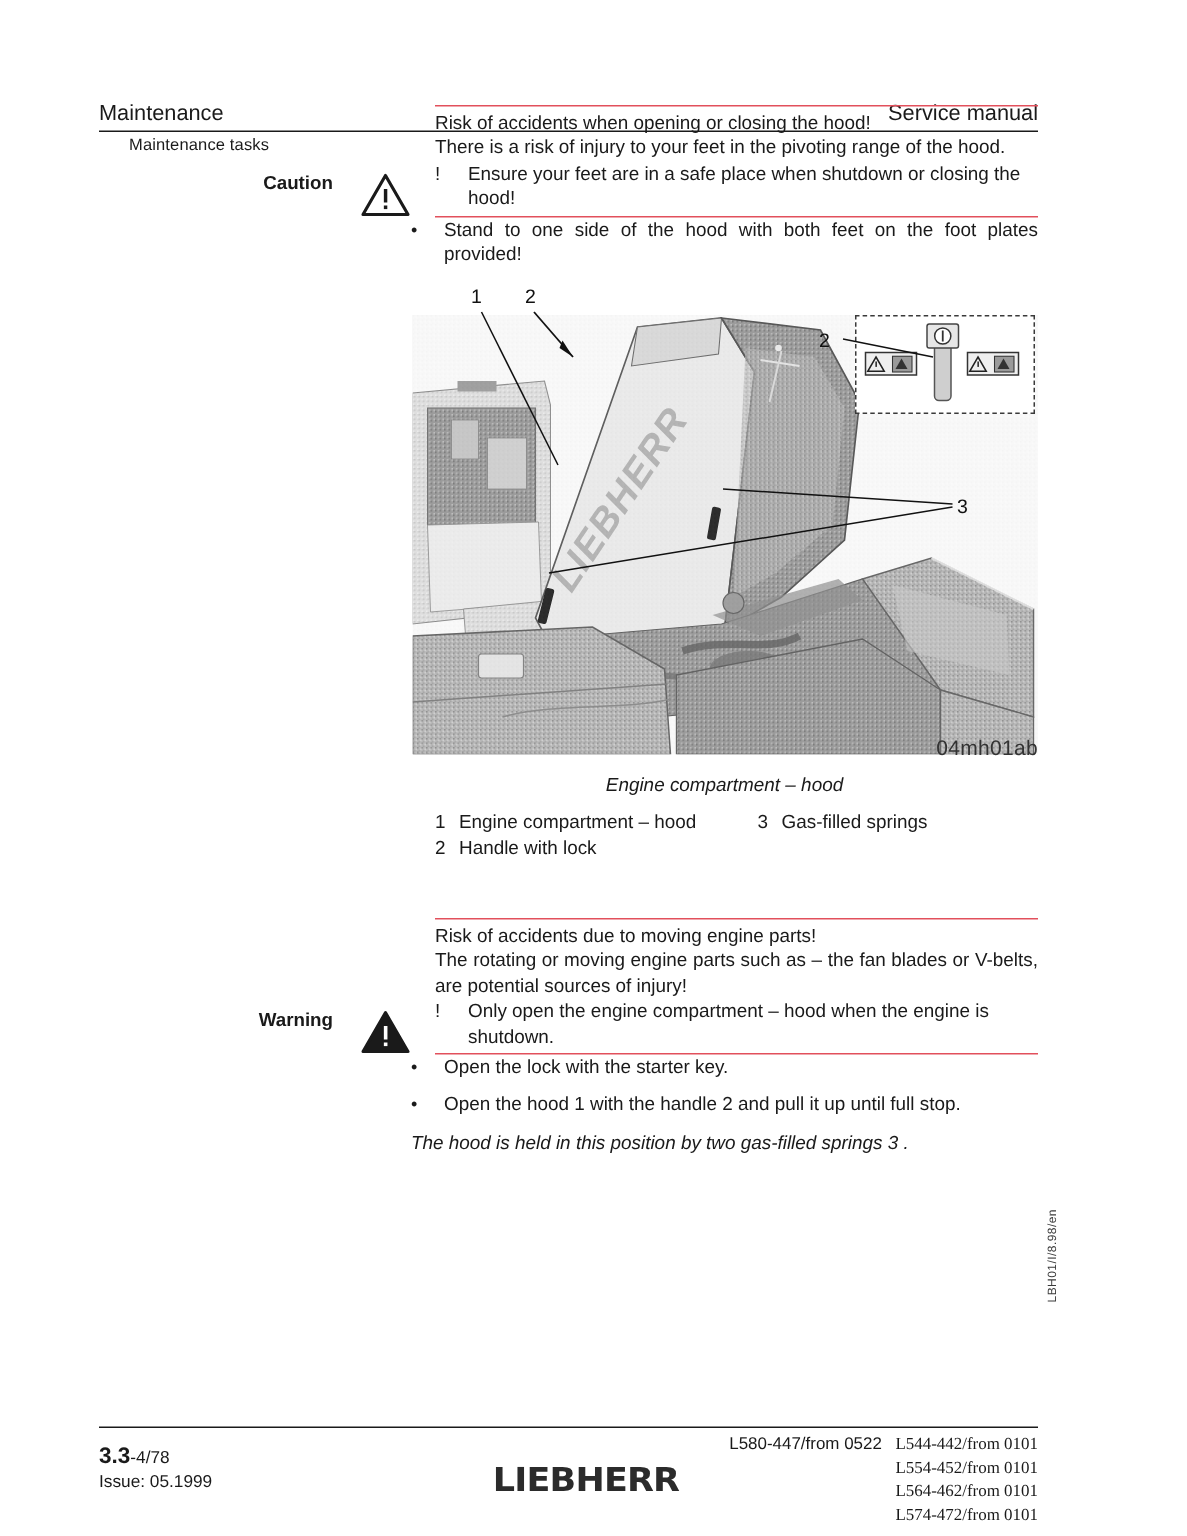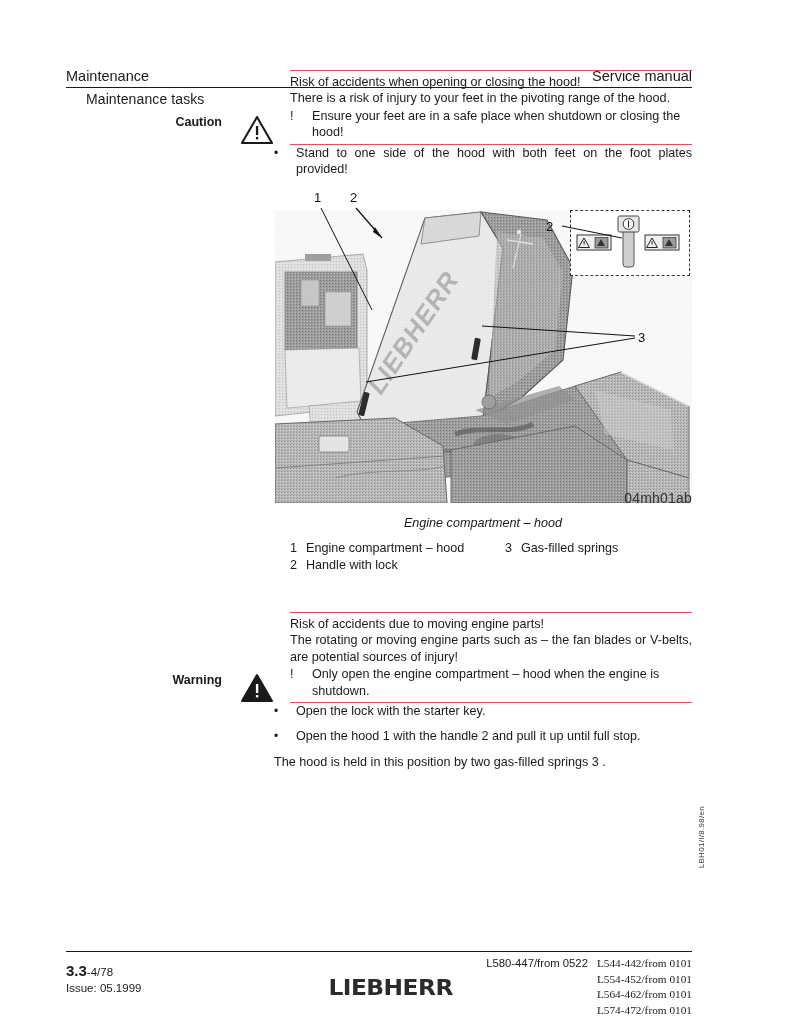--- a/index.html
+++ b/index.html
@@ -29,21 +29,21 @@
     justify-content: space-between;
     align-items: flex-end;
     font-size: 14.5px;
     padding-bottom: 3px;
   }
   .header-rule {
     border-bottom: 1.6px solid #1a1a1a;
     width: 100%;
   }
   .header-sub {
-    font-size: 14px;
+    font-size: 11px;
     margin-top: 3px;
     letter-spacing: 0.1px;
     padding-left: 20px;
   }
 
   
   .notice {
     position: absolute;
     left: 66px;
     width: 626px;
@@ -108,20 +108,21 @@
     font-size: 12px;
     line-height: 16.4px;
   }
   .bullet .btext {
     flex: 1;
     text-align: justify;
   }
   .plain-line {
     font-size: 12.6px;
     line-height: 16.4px;
+    font-style: italic;
   }
 
   
   .figure {
     position: absolute;
     left: 274px;
     top: 186px;
     width: 418px;
     height: 318px;
   }

